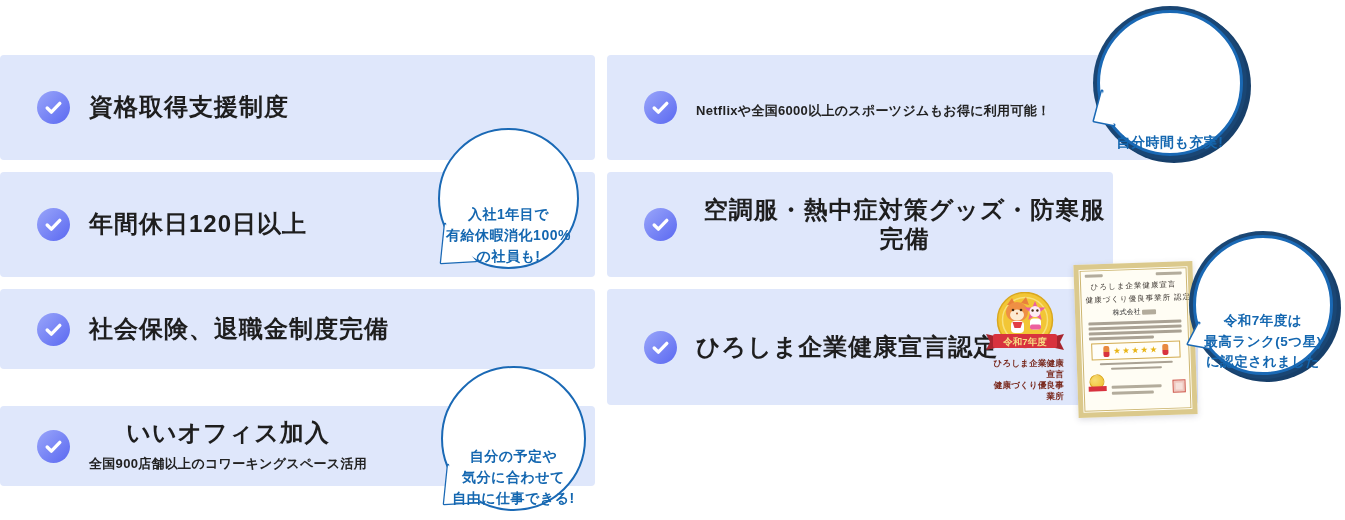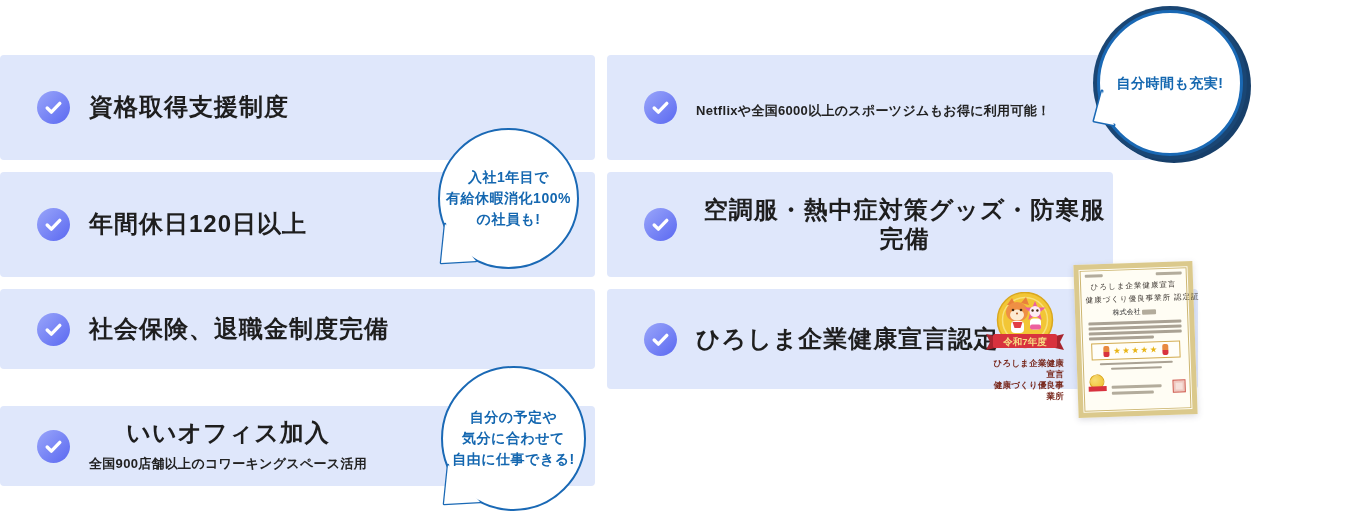--- a/index.html
+++ b/index.html
@@ -12,21 +12,21 @@
     position:absolute;background:#dfe7fb;border-radius:4px;
     display:flex;align-items:center;padding-left:37px;box-sizing:border-box;z-index:1;
   }
   .chk{width:33px;height:33px;flex:0 0 33px;margin-right:19px;display:block;}
   .card-text{display:flex;flex-direction:column;}
   .title{font-size:24px;font-weight:bold;color:#1e1e1e;letter-spacing:1px;line-height:1.2;text-align:center;}
   .subtitle{font-size:13px;font-weight:bold;color:#222;margin-top:7px;letter-spacing:.3px;}
   
   .bubble{
     position:absolute;background:#fff;border:2.5px solid #1a69b5;border-radius:50%;
-    display:flex;align-items:center;justify-content:center;text-align:center;
+    display:flex;align-items:flex-end;justify-content:center;text-align:center;
     box-sizing:border-box;z-index:5;
   }
   .bubble.ring{border-width:3px;box-shadow:0 0 0 4px #1a4674,4px 3px 0 4px #173f6a;}
   .bubble-text{font-weight:bold;color:#1467b0;font-size:14px;line-height:1.5;letter-spacing:.5px;position:relative;z-index:2;}
   .bubble-text span{display:block;}
   .bubble-text.small{font-size:13.5px;}
   .tail{position:absolute;overflow:visible;z-index:1;pointer-events:none;}
   
   .badge{position:absolute;left:986px;top:292px;width:78px;z-index:2;text-align:right;}
   .badge-caption{font-size:8.5px;font-weight:bold;color:#7a2b20;line-height:1.3;letter-spacing:.2px;}
@@ -122,21 +122,21 @@
   <div class="card" style="left:607px;top:172px;width:506px;height:105px">
     <svg class="chk" viewBox="0 0 34 34">
         <circle cx="17" cy="17" r="17" fill="url(#chk-g)"></circle>
         <path d="M10.5 17.5l4.3 4.3 8.7-9" stroke="#fff" stroke-width="3.5" fill="none" stroke-linecap="round" stroke-linejoin="round"></path>
       </svg>
     <div class="card-text">
         <div class="title">空調服・熱中症対策グッズ・防寒服完備</div>
       </div>
   </div>
 
-  <div class="card" style="left:607px;top:289px;width:591px;height:100px">
+  <div class="card" style="left:607px;top:289px;width:591px;height:116px">
     <svg class="chk" viewBox="0 0 34 34">
         <circle cx="17" cy="17" r="17" fill="url(#chk-g)"></circle>
         <path d="M10.5 17.5l4.3 4.3 8.7-9" stroke="#fff" stroke-width="3.5" fill="none" stroke-linecap="round" stroke-linejoin="round"></path>
       </svg>
     <div class="card-text">
         <div class="title">ひろしま企業健康宣言認定</div>
       </div>
   </div>
 
   <div class="badge">
@@ -230,14 +230,25 @@
       <path d="M5 97 L1 136 L37 134" fill="none" stroke="#1a69b5" stroke-width="2.5" stroke-linecap="round" stroke-linejoin="round"></path>
       <path d="M5 97 L1 136 L37 134 Z" fill="#fff"></path>
     </svg>
     <div class="bubble-text">
       <span>自分の予定や</span>
       <span>気分に合わせて</span>
       <span>自由に仕事できる!</span>
     </div>
   </div>
 
+  <div class="bubble ring" style="left:1193px;top:235px;width:140px;height:140px">
+    <svg class="tail" style="left:-12px;top:0;width:152px;height:140px" viewBox="-12 0 152 140">
+      <path d="M3 85 L-8 106 L14 110" fill="none" stroke="#1a69b5" stroke-width="3" stroke-linecap="round" stroke-linejoin="round"></path>
+      <path d="M3 85 L-8 106 L14 110 Z" fill="#fff"></path>
+    </svg>
+    <div class="bubble-text small">
+      <span>令和7年度は</span>
+      <span>最高ランク(5つ星)</span>
+      <span>に認定されました</span>
+    </div>
+  </div>
 
 </div>
 
 </body></html>

